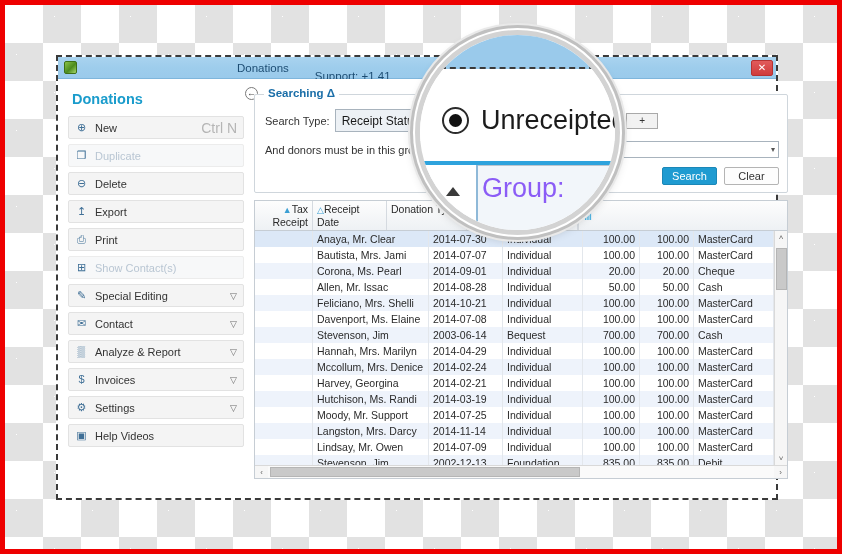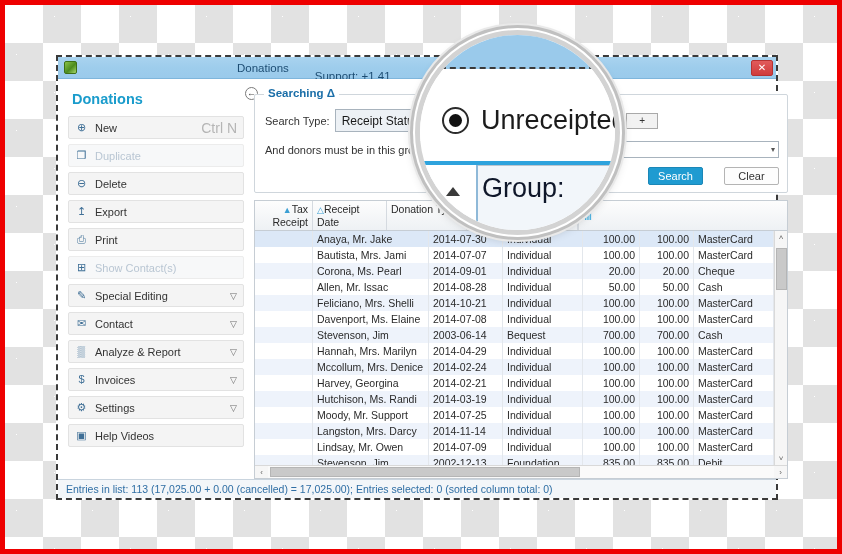--- a/index.html
+++ b/index.html
@@ -120,21 +120,21 @@
     background:#f2f2f2; font-size:10px; line-height:14px; text-align:center;
     color:#333; cursor:pointer;
   }
   .group-input {
     border:1px solid #a8b3bd; background:#fff; height:17px; flex:1;
     margin-left:6px; display:flex; align-items:center; justify-content:flex-end;
     padding-right:3px;
   }
   .group-input .dd { font-size:8px; color:#555; }
 
-  #search-actions { display:flex; justify-content:flex-end; gap:21px; margin-top:4px; }
+  #search-actions { display:flex; justify-content:flex-end; gap:7px; margin-top:4px; }
   .btn {
     height:18px; min-width:55px; font-size:11px; border-radius:2px;
     display:flex; align-items:center; justify-content:center; cursor:pointer;
   }
   .btn.primary { background:#1f9bd1; color:#fff; border:1px solid #1b87b7; }
   .btn.ghost { background:#fdfdfd; color:#333; border:1px solid #b4b4b4; }
 
   
   #grid-wrap {
     margin-top:7px; border:1px solid #c6cdd4; background:#fff;
@@ -223,21 +223,21 @@
   }
   #mag-radio-label { font-size:27px; color:#1b1b1b; white-space:nowrap; }
   #mag-bluebar {
     position:absolute; left:0; top:126px; width:100%; height:4px; background:#2ea3dd;
   }
   #mag-groupband {
     position:absolute; left:0; top:130px; width:100%; height:75px; background:#f2f6fa;
     border-top:1px solid #bcc6cf;
   }
   #mag-group-text {
-    position:absolute; left:62px; top:138px; font-size:27px; color:#0f172a;
+    position:absolute; left:62px; top:138px; font-size:27px; color:#8b5cf6;
     white-space:nowrap;
   }
   #mag-groupband-left {
     position:absolute; left:0; top:130px; width:58px; height:75px; background:#ffffff;
     border-right:2px solid #8fb9d8;
   }
   #mag-tri {
     position:absolute; left:26px; top:152px; width:0;height:0;
     border-left:7px solid transparent; border-right:7px solid transparent;
     border-bottom:9px solid #3a3a3a;
@@ -364,21 +364,21 @@
               <div class="hc num" style="width: 57px; flex: 0 0 57px;"><span class="sortmark">△</span><span>Total Amount</span></div>
               <div class="hc num" style="width: 54px; flex: 0 0 54px;"><span class="sortmark">△</span><span>Receiptable Amount</span></div>
               <div id="col-icon">
                 <span class="bars">‖‖</span>
               </div>
             </div>
           <div id="grid-body-wrap">
             <div id="grid-body">
                 <div class="grow sel">
                   <div class="gc num" style="flex: 0 0 58px;"></div>
-                  <div class="gc" style="flex: 0 0 116px;">Anaya, Mr. Jake</div>
+                  <div class="gc" style="flex: 0 0 116px;">Anaya, Mr. Clear</div>
                   <div class="gc" style="flex: 0 0 74px;">2014-07-30</div>
                   <div class="gc" style="flex: 0 0 80px;">Individual</div>
                   <div class="gc num" style="flex: 0 0 57px;">100.00</div>
                   <div class="gc num" style="flex: 0 0 54px;">100.00</div>
                   <div class="gc" style="flex: 0 0 80px;">MasterCard</div>
                 </div>
                 <div class="grow">
                   <div class="gc num" style="flex: 0 0 58px;"></div>
                   <div class="gc" style="flex: 0 0 116px;">Bautista, Mrs. Jami</div>
                   <div class="gc" style="flex: 0 0 74px;">2014-07-07</div>
@@ -517,23 +517,20 @@
             <div class="hs-arrow">‹</div>
             <div id="hs-track">
               <div id="hs-thumb"></div>
             </div>
             <div class="hs-arrow">›</div>
           </div>
         </div>
       </div>
     </div>
 
-    <div id="statusbar">
-      <span>Entries in list: 113 (17,025.00 + 0.00 (cancelled) = 17,025.00); Entries selected: 0  (sorted column total: 0)</span>
-    </div>
   </div>
 
   <div id="magnifier">
     <div id="mag-inner">
       <div id="mag-titleband"></div>
       <div id="mag-white"></div>
       <div id="mag-radio-row">
         <div id="mag-radio"></div>
         <div id="mag-radio-label">Unreceipted</div>
       </div>

